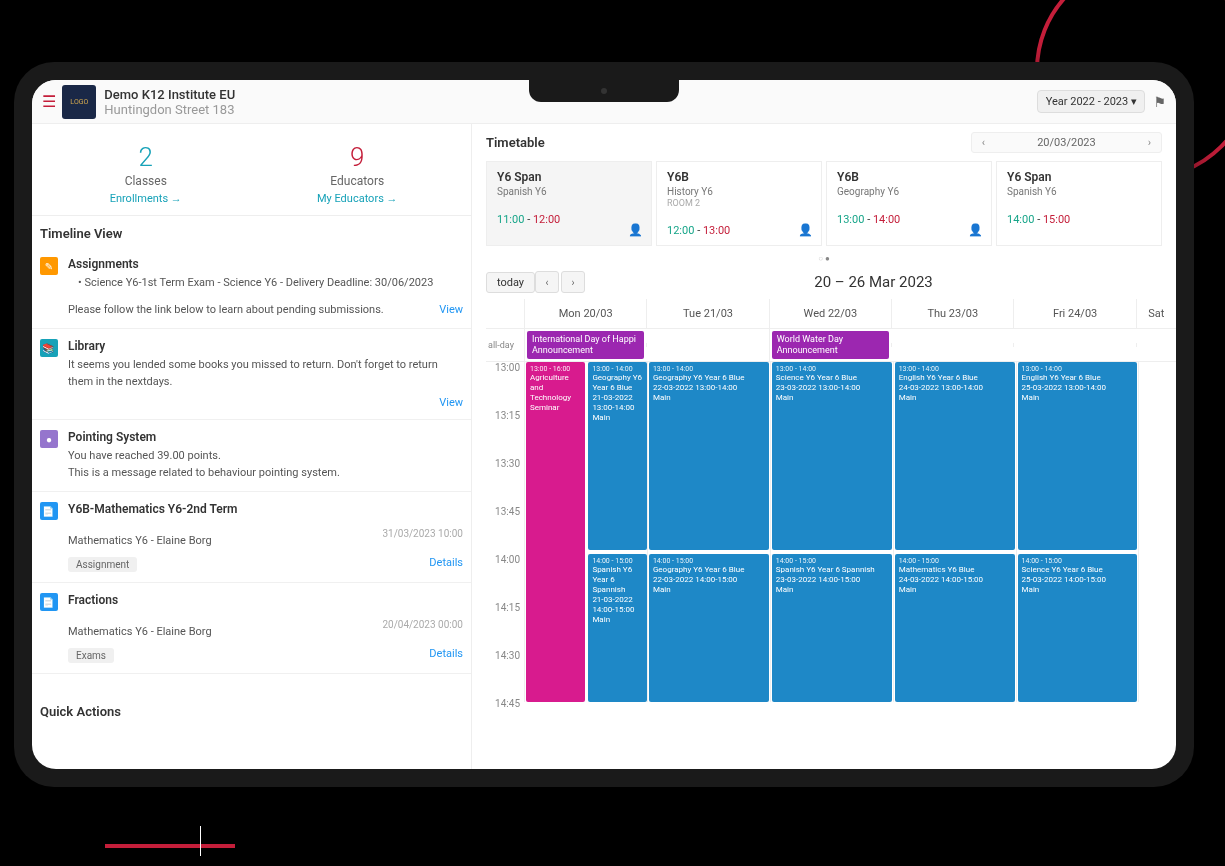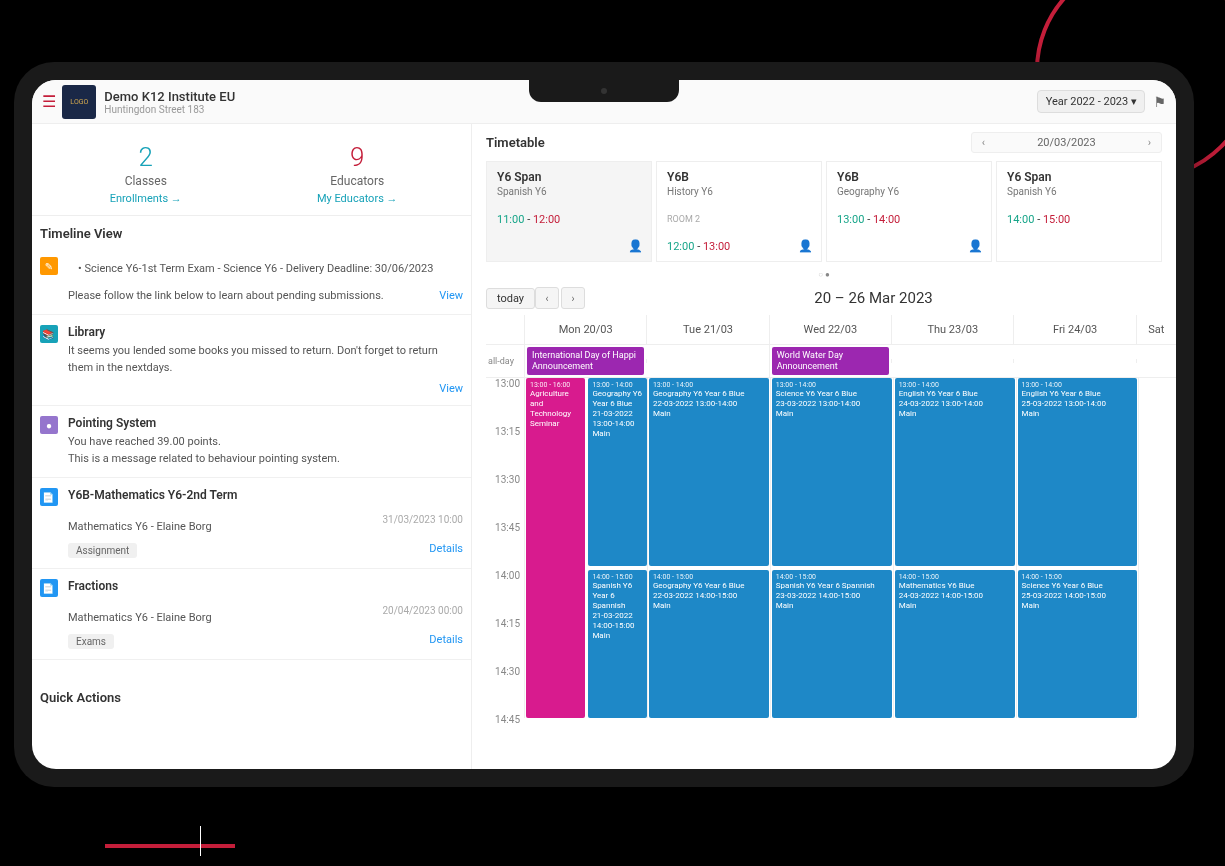--- a/index.html
+++ b/index.html
@@ -6,21 +6,21 @@
 body { font-family: -apple-system, BlinkMacSystemFont, "Segoe UI", Roboto, Arial, sans-serif; background: #000; width: 1225px; height: 866px; position: relative; overflow: hidden; }
 .red-ring { position: absolute; top: -40px; right: -30px; width: 220px; height: 220px; border: 4px solid #c41e3a; border-radius: 50%; z-index: 0; }
 .tablet { position: absolute; top: 62px; left: 14px; width: 1180px; height: 725px; background: #1a1a1a; border-radius: 40px; padding: 18px; box-shadow: 0 10px 30px rgba(0,0,0,0.5); }
 .notch { position: absolute; top: 18px; left: 50%; transform: translateX(-50%); width: 150px; height: 22px; background: #1a1a1a; border-radius: 0 0 12px 12px; z-index: 10; }
 .notch::after { content: ''; position: absolute; top: 8px; left: 50%; transform: translateX(-50%); width: 6px; height: 6px; background: #333; border-radius: 50%; }
 .screen { width: 100%; height: 100%; background: #fff; border-radius: 24px; overflow: hidden; position: relative; font-size: 12px; color: #333; }
 .topbar { display: flex; align-items: center; height: 44px; background: #fafafa; border-bottom: 1px solid #eee; padding: 0 10px; }
 .hamburger { color: #c41e3a; font-size: 16px; margin-right: 6px; cursor: pointer; }
 .logo { width: 34px; height: 34px; background: #1a2847; border-radius: 3px; display: inline-flex; align-items: center; justify-content: center; color: #d4a94e; font-size: 7px; margin-right: 8px; }
 .inst-name { font-size: 13px; font-weight: 500; color: #333; }
-.inst-addr { font-size: 10px; color: #999; }
+.inst-addr { font-size: 13px; color: #999; }
 .topbar-spacer { flex: 1; }
 .year-select { background: #f0f0f0; border: 1px solid #ddd; border-radius: 4px; padding: 4px 8px; font-size: 11px; cursor: pointer; }
 .flag { margin-left: 8px; color: #666; font-size: 14px; }
 .content { display: flex; height: calc(100% - 44px); }
 .left-col { width: 440px; border-right: 1px solid #eee; overflow-y: auto; }
 .right-col { flex: 1; overflow: hidden; }
 .stats-row { display: flex; padding: 18px 8px 10px; border-bottom: 1px solid #eee; }
 .stat { flex: 1; text-align: center; }
 .stat-num { font-size: 26px; font-weight: 300; }
 .stat-num.teal { color: #17a2b8; }
@@ -47,21 +47,21 @@
 .tt-header { display: flex; align-items: center; padding: 8px 14px; }
 .tt-title { font-size: 13px; font-weight: 600; flex-shrink: 0; }
 .tt-datenav { margin-left: auto; display: flex; align-items: center; gap: 12px; background: #fafafa; border: 1px solid #eee; border-radius: 3px; padding: 3px 10px; }
 .tt-date { font-size: 11px; color: #666; padding: 0 40px; }
 .nav-btn { cursor: pointer; color: #888; font-size: 11px; }
 .slots { display: flex; gap: 4px; padding: 0 14px 6px; }
 .slot { flex: 1; border: 1px solid #eee; border-radius: 0; padding: 8px 10px; min-width: 0; position: relative; }
 .slot.active { background: #f5f5f5; }
 .slot-class { font-size: 12px; font-weight: 600; color: #333; }
 .slot-subj { font-size: 10px; color: #777; margin-top: 2px; }
-.slot-room { font-size: 9px; color: #aaa; margin-top: 17px; }
+.slot-room { font-size: 9px; color: #aaa; margin-top: 1px; }
 .slot-time { font-size: 11px; margin-top: 16px; }
 .slot-time .t1 { color: #17a589; }
 .slot-time .t2 { color: #c41e3a; }
 .slot-icon { position: absolute; right: 8px; bottom: 8px; color: #2196f3; font-size: 12px; }
 .dots { text-align: center; padding: 2px 0; color: #ccc; font-size: 8px; }
 .dots .active-dot { color: #888; }
 .cal-nav { display: flex; align-items: center; padding: 6px 14px; }
 .today-btn { border: 1px solid #ddd; background: #f5f5f5; padding: 3px 10px; border-radius: 3px; font-size: 11px; cursor: pointer; }
 .arrow-btn { border: 1px solid #ddd; background: #f5f5f5; width: 24px; height: 22px; border-radius: 3px; font-size: 10px; color: #666; cursor: pointer; display: inline-flex; align-items: center; justify-content: center; }
 .cal-range { flex: 1; text-align: center; font-size: 15px; color: #333; }
@@ -130,20 +130,21 @@
             <div class="stat-label">Educators</div>
             <div class="stat-link"><span>My Educators</span> →</div>
           </div>
         </div>
 
         <div class="section-title">Timeline View</div>
 
         <div class="timeline-item">
           <div class="tl-icon orange">✎</div>
           <div class="tl-body">
+            <div class="tl-title">Assignments</div>
             <div class="tl-text" style="margin:4px 0 10px 10px;">• Science Y6-1st Term Exam - Science Y6 - Delivery Deadline: 30/06/2023</div>
             <div class="tl-row">
               <div class="tl-text">Please follow the link below to learn about pending submissions.</div>
               <span class="tl-view">View</span>
             </div>
           </div>
         </div>
 
         <div class="timeline-item">
           <div class="tl-icon tealbg">📚</div>

